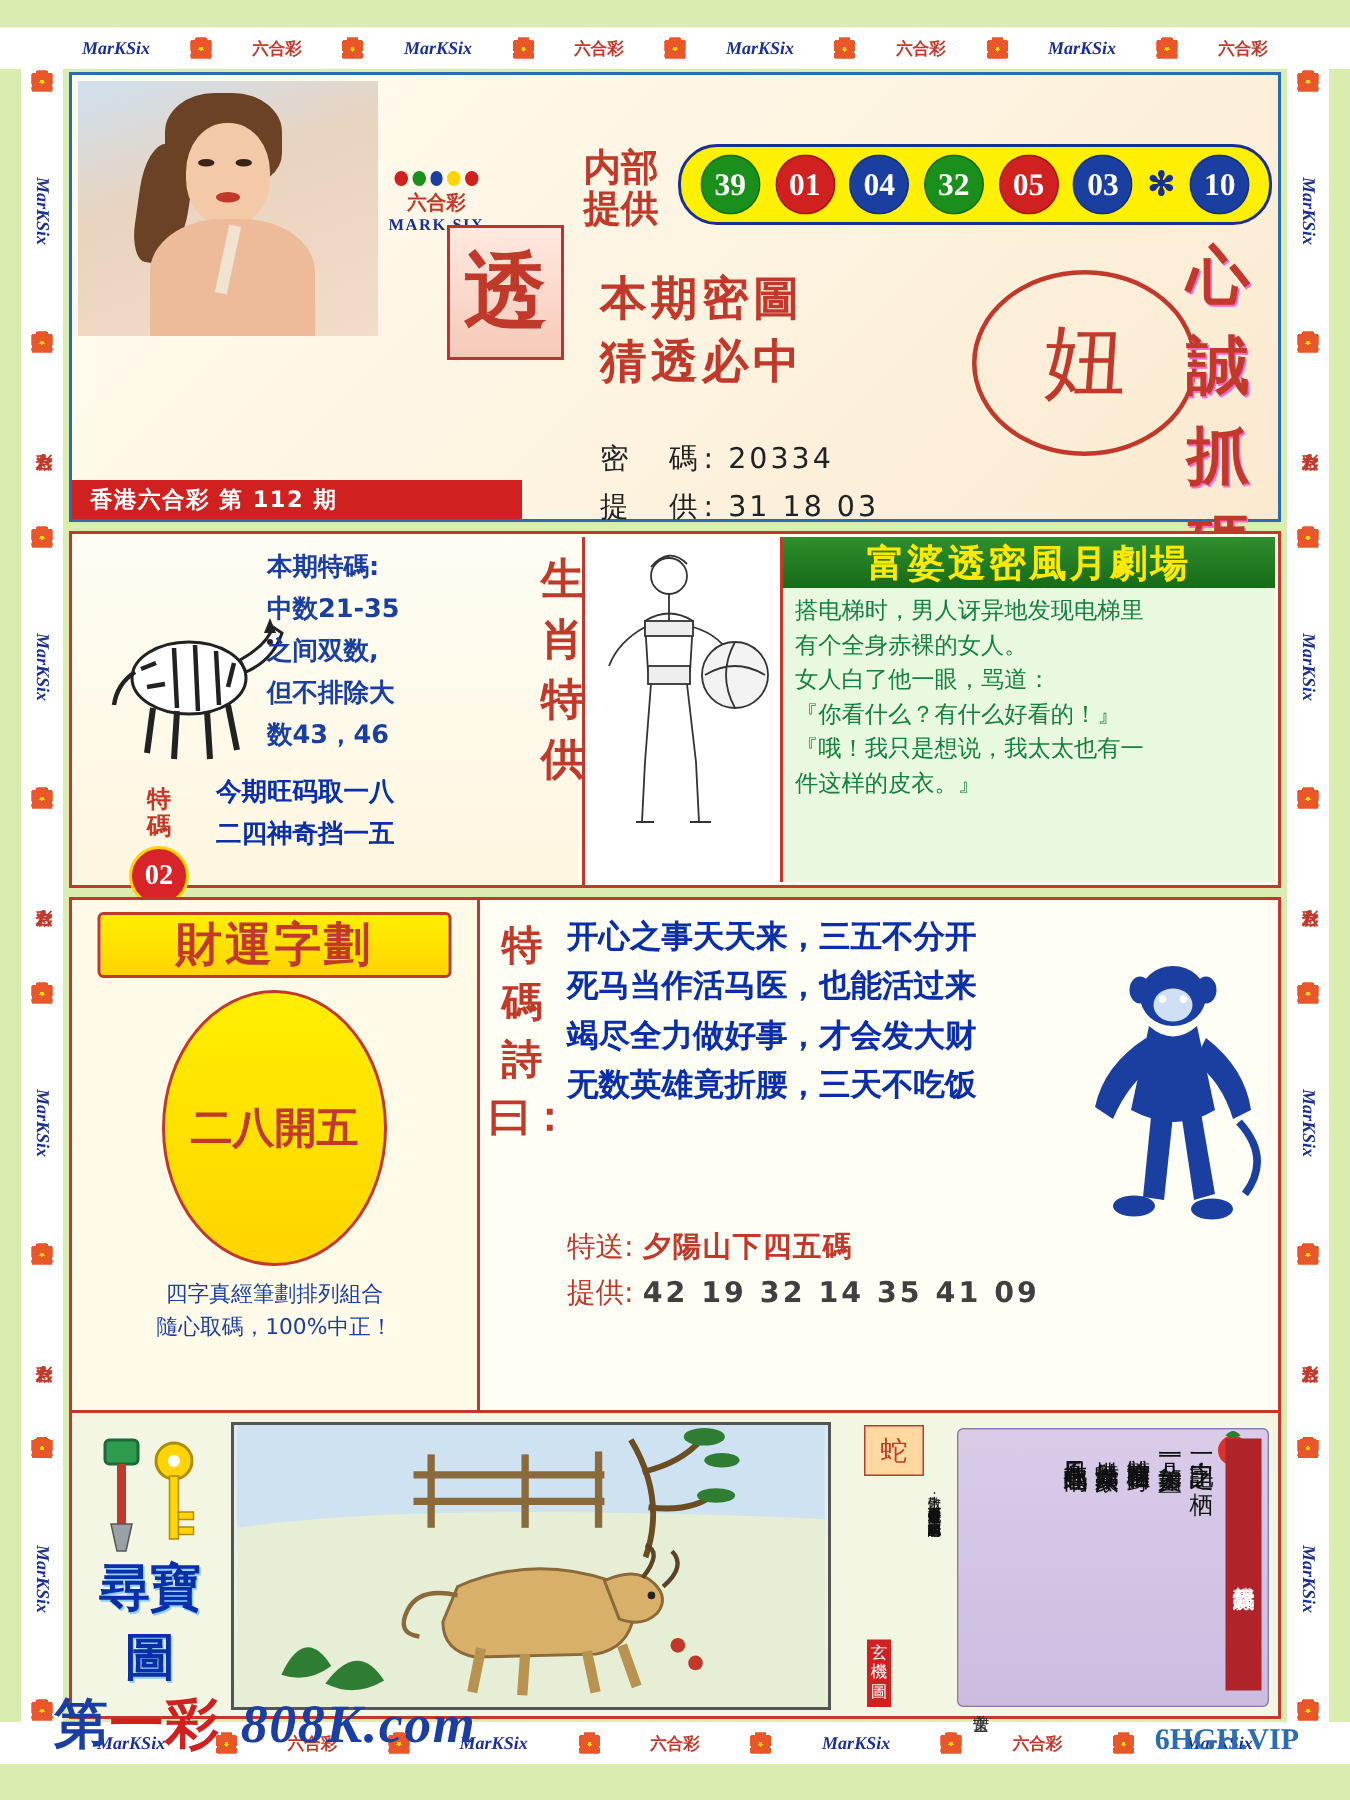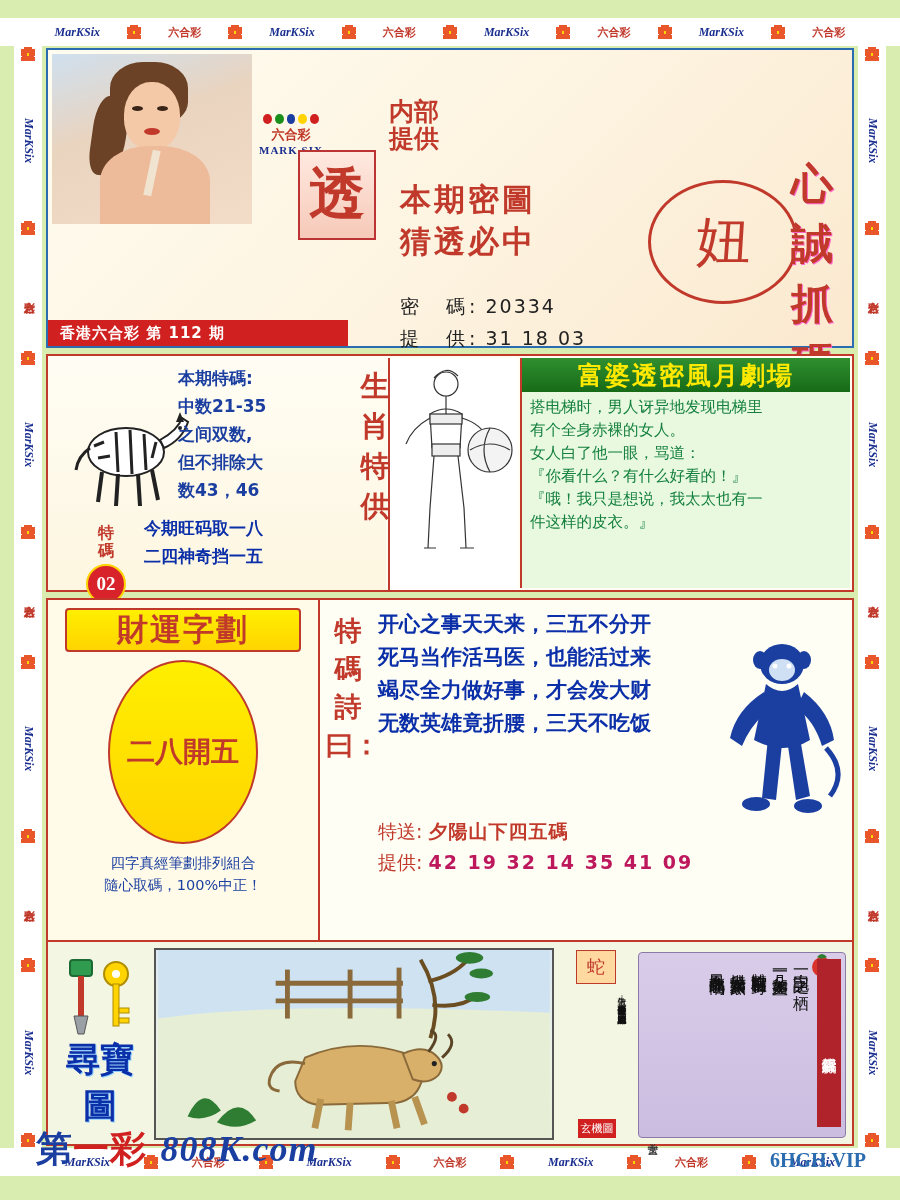--- a/index.html
+++ b/index.html
@@ -243,21 +243,21 @@
     position:absolute; left:330px; top:8px; width:330px;
     font-family:"DejaVu Sans",sans-serif; font-size:21px; line-height:33px;
     color:#0b2fa8; font-weight:bold; white-space:nowrap;
   }
   .tesong {
     position:absolute; left:330px; top:216px; width:360px;
     font-family:"DejaVu Sans",sans-serif; font-size:19px; line-height:31px;
   }
   .tesong .k{ color:#c0392b; font-weight:normal;}
   .tesong .v{ color:#c0392b; font-weight:bold; letter-spacing:1px;}
-  .tesong .nums{ color:#be185d; font-weight:bold; letter-spacing:2px;}
+  .tesong .nums{ color:#404040; font-weight:bold; letter-spacing:2px;}
   .monkey { position:absolute; right:4px; top:28px; width:140px; height:220px;}
   .monkey svg{ width:140px; height:220px;}
 
   .bqbar {
     position:absolute; left:272px; right:4px; bottom:6px; height:46px;
     border:2px solid #1b8f1b; background:#7dd3fc;
     display:flex; align-items:center;
   }
   .bqbar .cell{
     display:flex; align-items:center; justify-content:center;
@@ -290,21 +290,21 @@
   .p4-mid .box1{
     width:40px;height:34px;margin:2px auto 0;border:1px solid #c0392b;background:#ffd9a0;
     display:flex;align-items:center;justify-content:center;font-size:18px;color:#c0392b;
   }
   .warn {
     margin:6px auto 0; width:64px;
     font-family:"DejaVu Sans",sans-serif; font-size:9px; line-height:12px;
     color:#111; writing-mode:vertical-rl; height:110px;
   }
   .xuanji {
-    position:absolute; left:18px; bottom:2px; width:38px;
+    position:absolute; left:18px; bottom:2px; width:16px;
     background:#d02020; color:#fff; font-size:11px; line-height:13px;
     padding:3px 2px; text-align:center;
   }
   .scroll {
     position:absolute; left:590px; top:10px; right:6px; height:186px;
     background:linear-gradient(180deg,#d9cce9,#cbbde0);
     border:1px solid #8b7aa8; border-radius:4px;
   }
   .scroll .verses {
     position:absolute; left:6px; top:8px; right:34px; bottom:14px;
@@ -448,20 +448,30 @@
         <div class="t2">MARK SIX</div>
       </div>
 
       <div class="tou">透</div>
 
       <div class="neibu">
         <div>内部</div>
         <div>提供</div>
       </div>
 
+      <div class="numbar">
+        <span class="ball" style="background:#1b8f1b">39</span>
+        <span class="ball" style="background:#d02020">01</span>
+        <span class="ball" style="background:#1b3fa0">04</span>
+        <span class="ball" style="background:#1b8f1b">32</span>
+        <span class="ball" style="background:#d02020">05</span>
+        <span class="ball" style="background:#1b3fa0">03</span>
+        <span class="star">✻</span>
+        <span class="ball" style="background:#1b3fa0">10</span>
+      </div>
 
       <div class="benqi">
         <div>本期密圖</div>
         <div>猜透必中</div>
       </div>
 
       <div class="kv">
         <div><b>密　碼:</b>
              <span class="val">20334</span></div>
         <div><b>提　供:</b>

